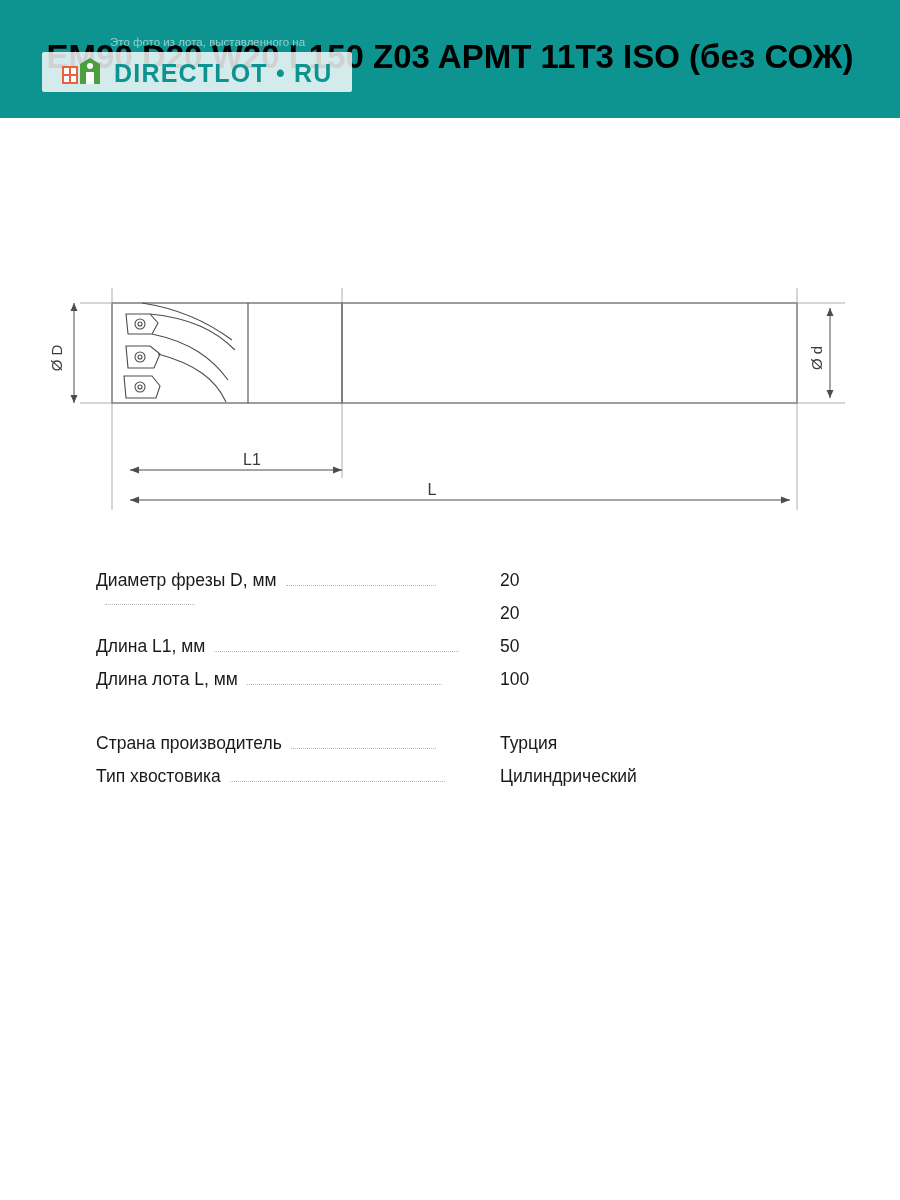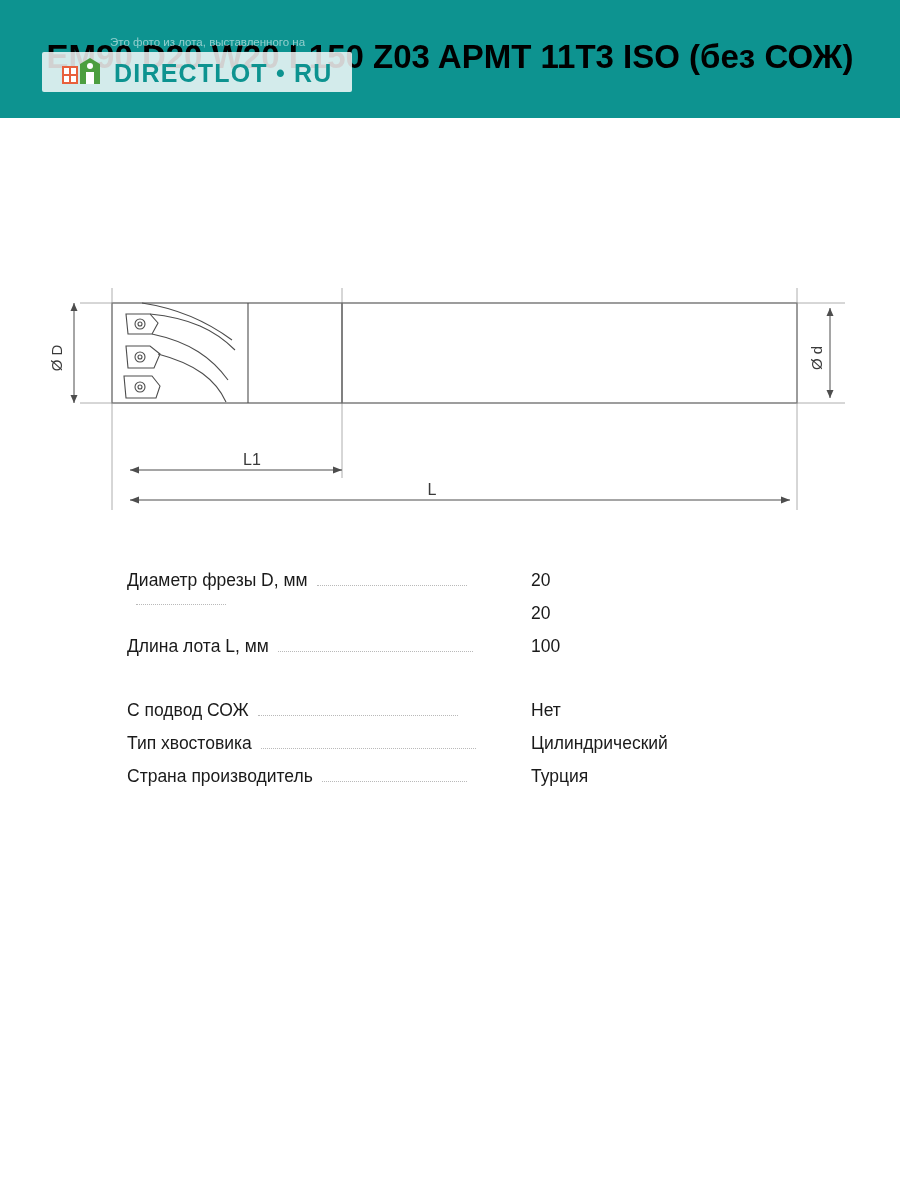--- a/index.html
+++ b/index.html
@@ -89,21 +89,20 @@
     height: 420px;
   }
   .drawing-wrap svg { display: block; }
 
   
   .specs {
     position: absolute;
     left: 96px;
     top: 570px;
     width: 720px;
-    margin-left: 31px;
   }
   .spec-row {
     display: flex;
     align-items: baseline;
     height: 33px;
     font-size: 17.5px;
     color: #1a1a1a;
   }
   .spec-label {
     white-space: nowrap;
@@ -234,46 +233,46 @@
       </div>
     </div>
     <div class="spec-row">
       <div class="spec-row-inner">
         <span class="spec-dots" style="width:90px"></span>
         <span class="spec-value">20</span>
       </div>
     </div>
     <div class="spec-row">
       <div class="spec-row-inner">
+        <span class="spec-label">Длина L1, мм</span>
+        <span class="spec-dots" style="width:245px"></span>
+        <span class="spec-value">50</span>
+      </div>
+    </div>
+    <div class="spec-row">
+      <div class="spec-row-inner">
         <span class="spec-label">Длина лота L, мм</span>
         <span class="spec-dots" style="width:195px"></span>
         <span class="spec-value">100</span>
       </div>
     </div>
   </div>
 
   <div class="spec-gap"></div>
 
   <div>
     <div class="spec-row">
       <div class="spec-row-inner">
-        <span class="spec-label">С подвод СОЖ</span>
-        <span class="spec-dots" style="width:200px"></span>
-        <span class="spec-value">Нет</span>
+        <span class="spec-label">Страна производитель</span>
+        <span class="spec-dots" style="width:145px"></span>
+        <span class="spec-value">Турция</span>
       </div>
     </div>
     <div class="spec-row">
       <div class="spec-row-inner">
         <span class="spec-label">Тип хвостовика</span>
         <span class="spec-dots" style="width:215px"></span>
         <span class="spec-value">Цилиндрический</span>
       </div>
     </div>
-    <div class="spec-row">
-      <div class="spec-row-inner">
-        <span class="spec-label">Страна производитель</span>
-        <span class="spec-dots" style="width:145px"></span>
-        <span class="spec-value">Турция</span>
-      </div>
-    </div>
   </div>
 
 </div>
 
 </body></html>

